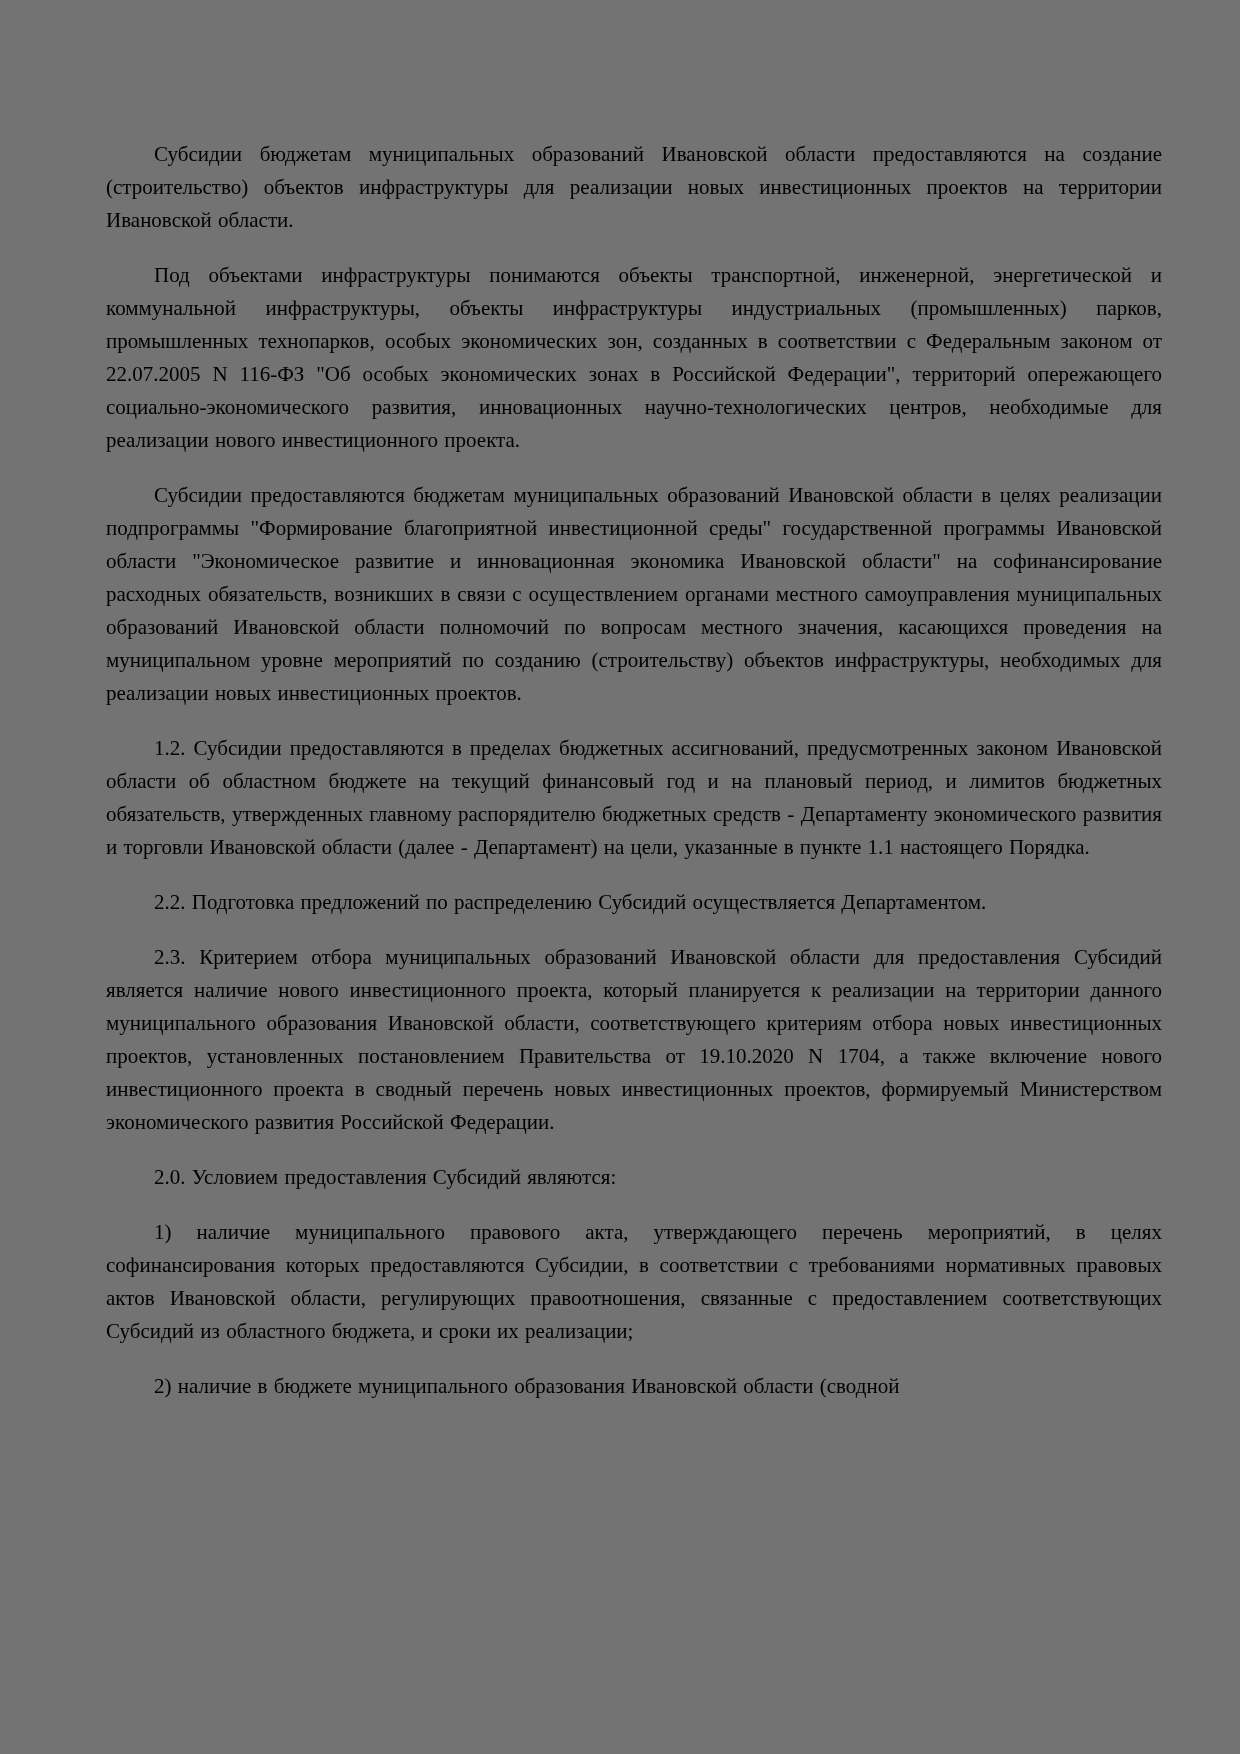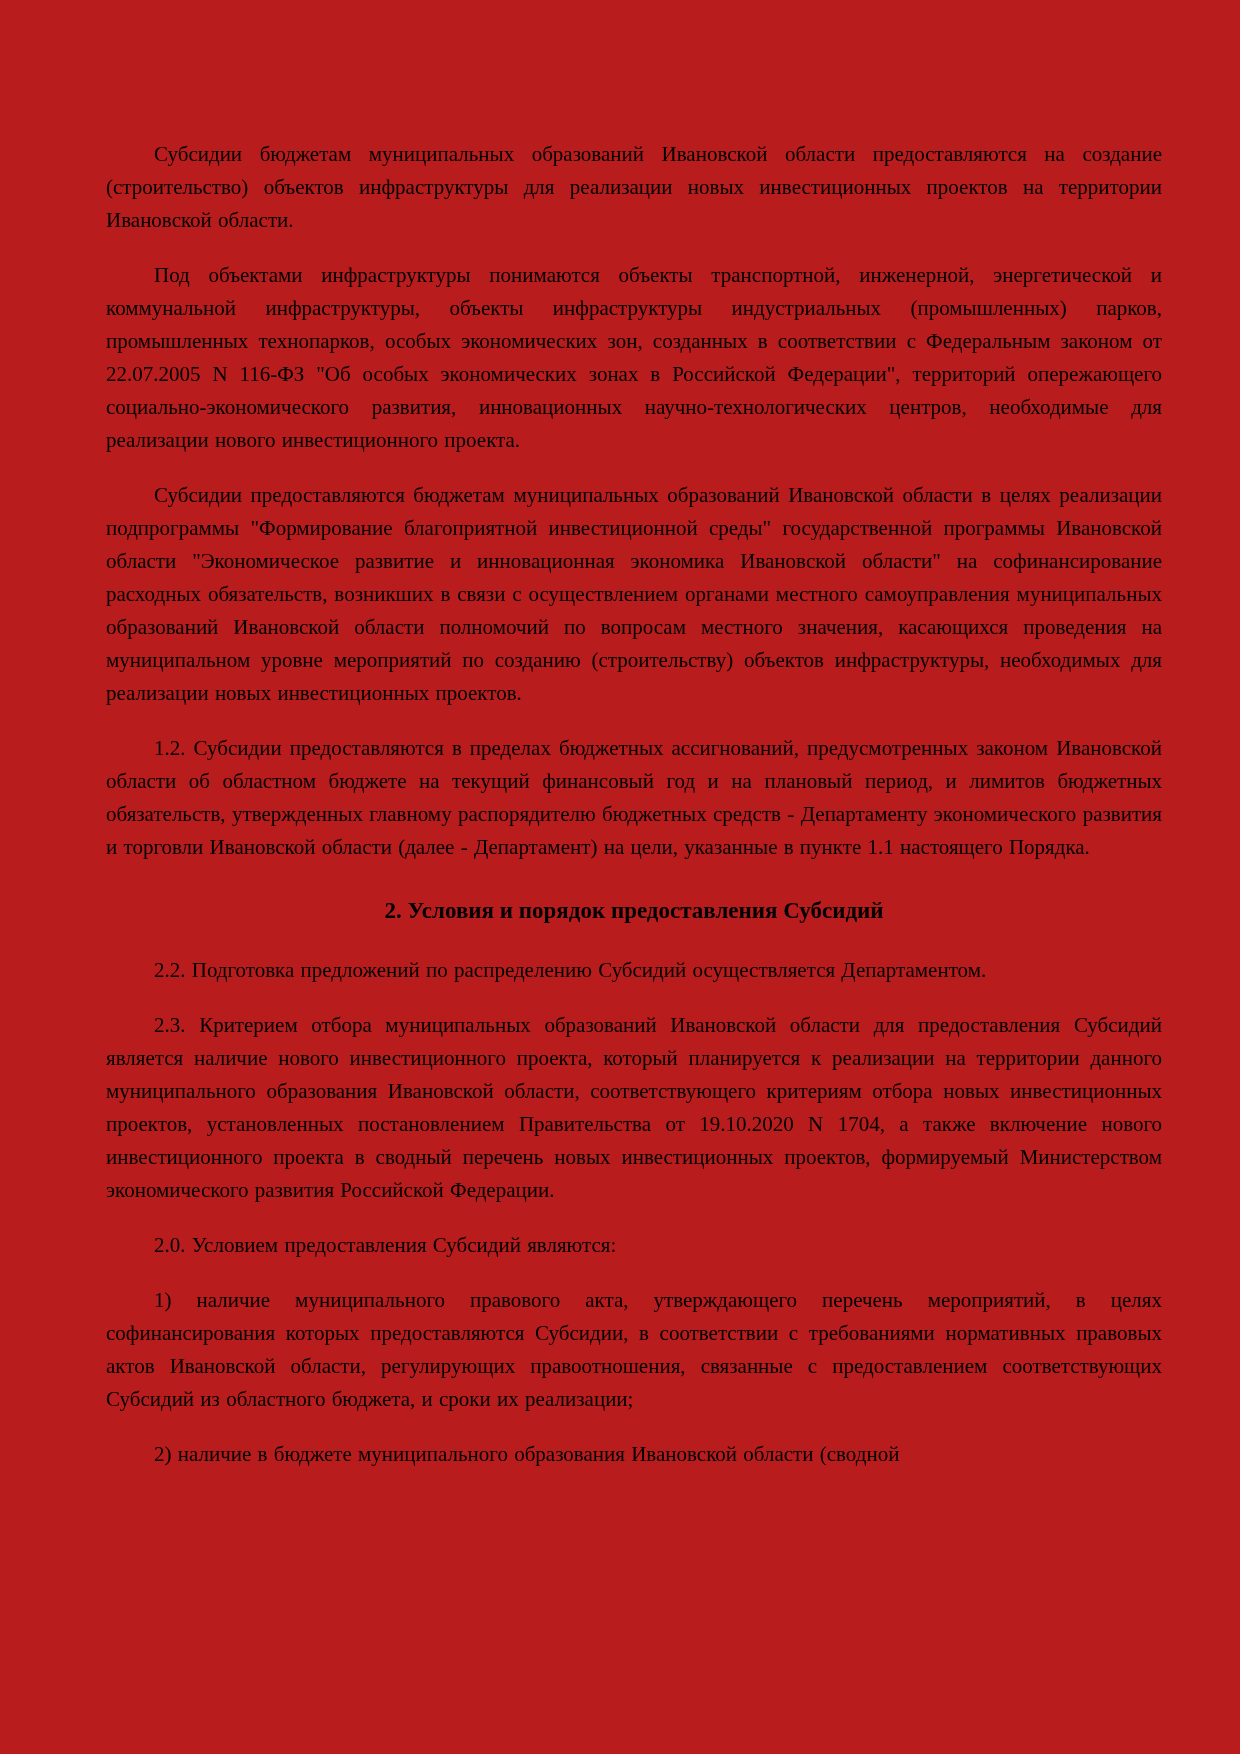--- a/index.html
+++ b/index.html
@@ -11,21 +11,21 @@
     width: 1240px;
     min-height: 1754px;
     font-family: "Liberation Serif", "DejaVu Serif", serif;
     color: #000000;
   }
   .page {
     box-sizing: border-box;
     width: 1240px;
     min-height: 1754px;
     padding: 138px 78px 80px 106px;
-    background: #b91c1c;
+    background: #737373;
   }
   .page p {
     margin: 0 0 22px 0;
     font-size: 21px;
     line-height: 33px;
     text-align: justify;
     text-indent: 48px;
     word-spacing: 1px;
   }
   .page h2 {
@@ -37,19 +37,18 @@
   }
 </style>
 </head>
 <body>
 
 <div class="page">
   <p>Субсидии бюджетам муниципальных образований Ивановской области предоставляются на создание (строительство) объектов инфраструктуры для реализации новых инвестиционных проектов на территории Ивановской области.</p>
   <p>Под объектами инфраструктуры понимаются объекты транспортной, инженерной, энергетической и коммунальной инфраструктуры, объекты инфраструктуры индустриальных (промышленных) парков, промышленных технопарков, особых экономических зон, созданных в соответствии с Федеральным законом от 22.07.2005 N 116-ФЗ "Об особых экономических зонах в Российской Федерации", территорий опережающего социально-экономического развития, инновационных научно-технологических центров, необходимые для реализации нового инвестиционного проекта.</p>
   <p>Субсидии предоставляются бюджетам муниципальных образований Ивановской области в целях реализации подпрограммы "Формирование благоприятной инвестиционной среды" государственной программы Ивановской области "Экономическое развитие и инновационная экономика Ивановской области" на софинансирование расходных обязательств, возникших в связи с осуществлением органами местного самоуправления муниципальных образований Ивановской области полномочий по вопросам местного значения, касающихся проведения на муниципальном уровне мероприятий по созданию (строительству) объектов инфраструктуры, необходимых для реализации новых инвестиционных проектов.</p>
   <p>1.2. Субсидии предоставляются в пределах бюджетных ассигнований, предусмотренных законом Ивановской области об областном бюджете на текущий финансовый год и на плановый период, и лимитов бюджетных обязательств, утвержденных главному распорядителю бюджетных средств - Департаменту экономического развития и торговли Ивановской области (далее - Департамент) на цели, указанные в пункте 1.1 настоящего Порядка.</p>
-  <h2>2. Условия и порядок предоставления Субсидий</h2>
   <p>2.2. Подготовка предложений по распределению Субсидий осуществляется Департаментом.</p>
   <p>2.3. Критерием отбора муниципальных образований Ивановской области для предоставления Субсидий является наличие нового инвестиционного проекта, который планируется к реализации на территории данного муниципального образования Ивановской области, соответствующего критериям отбора новых инвестиционных проектов, установленных постановлением Правительства от 19.10.2020 N 1704, а также включение нового инвестиционного проекта в сводный перечень новых инвестиционных проектов, формируемый Министерством экономического развития Российской Федерации.</p>
   <p>2.0. Условием предоставления Субсидий являются:</p>
   <p>1) наличие муниципального правового акта, утверждающего перечень мероприятий, в целях софинансирования которых предоставляются Субсидии, в соответствии с требованиями нормативных правовых актов Ивановской области, регулирующих правоотношения, связанные с предоставлением соответствующих Субсидий из областного бюджета, и сроки их реализации;</p>
   <p>2) наличие в бюджете муниципального образования Ивановской области (сводной</p>
 </div>
 
 </body></html>

